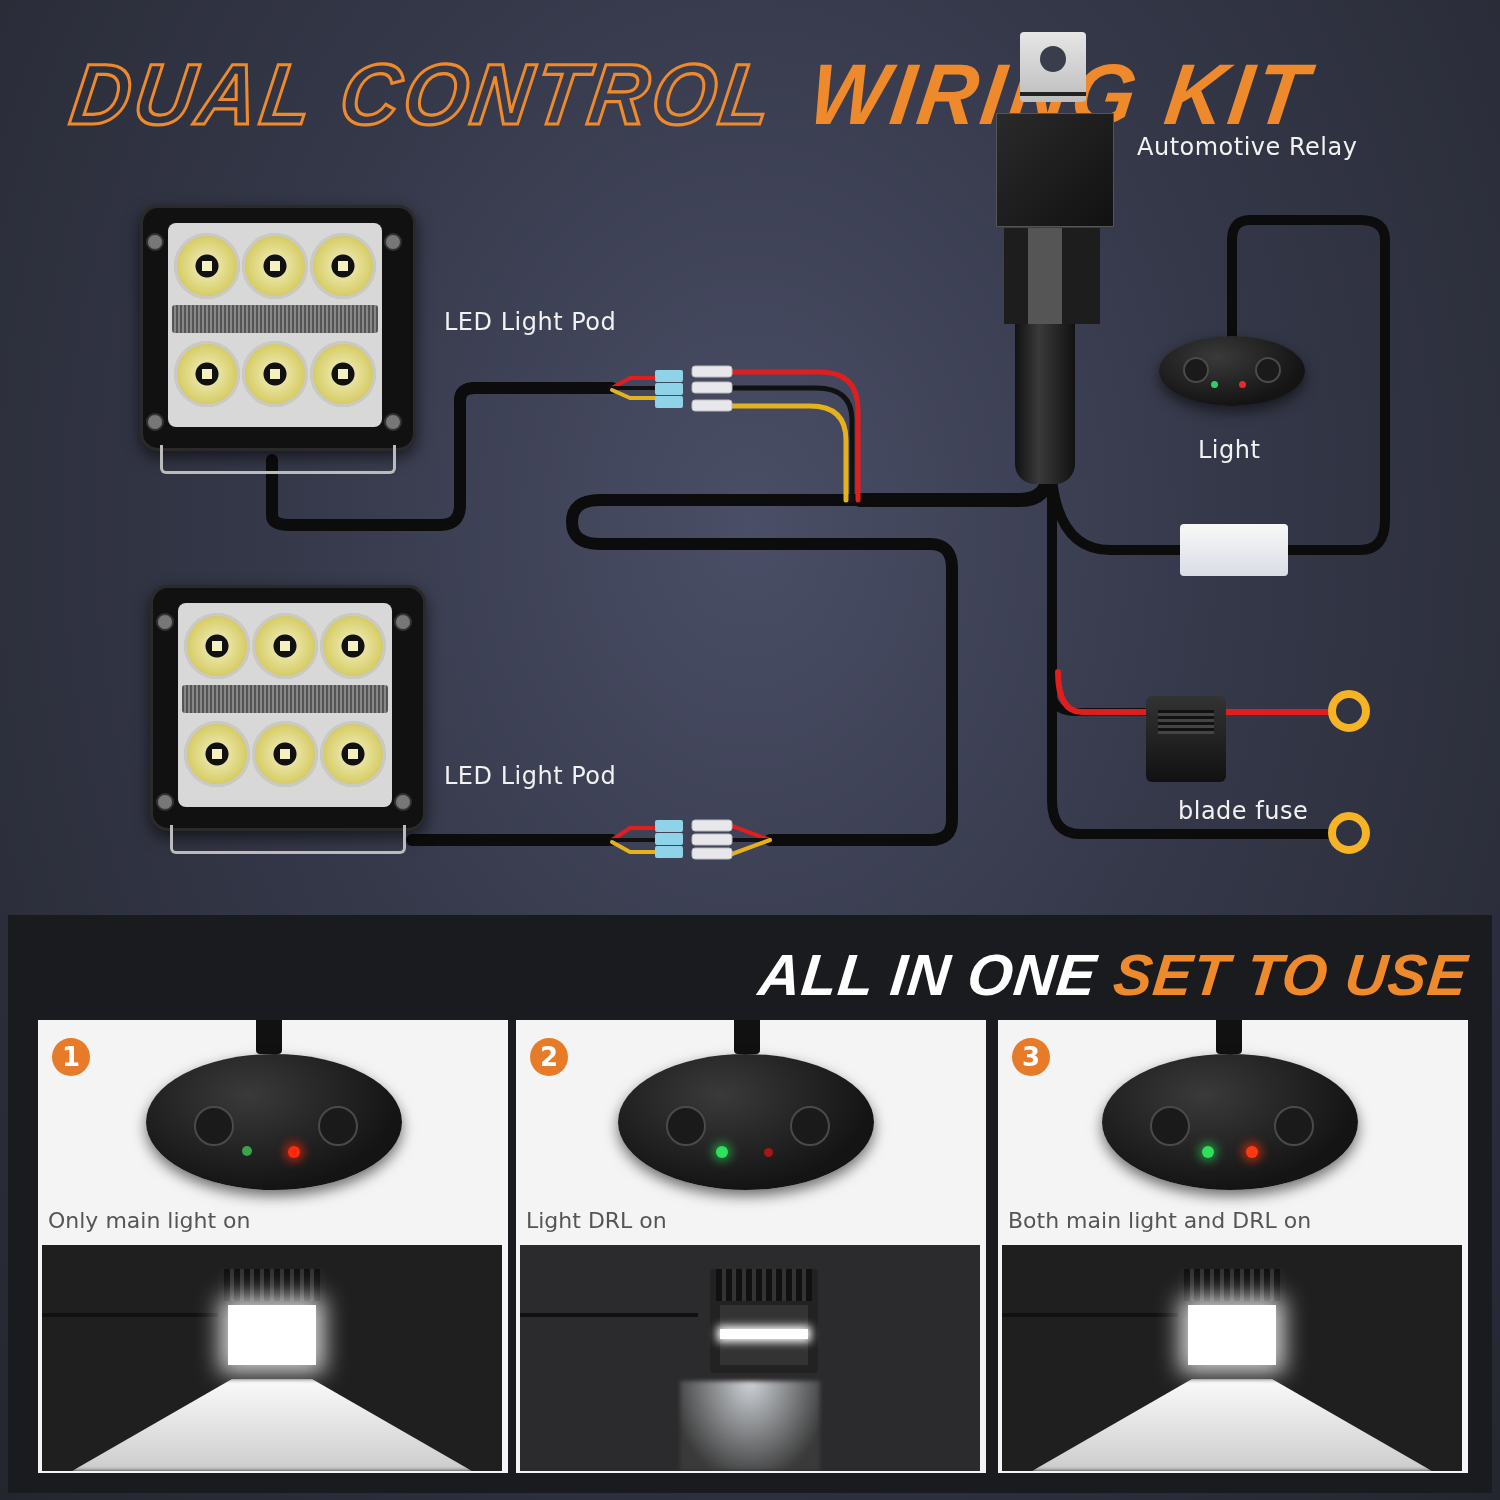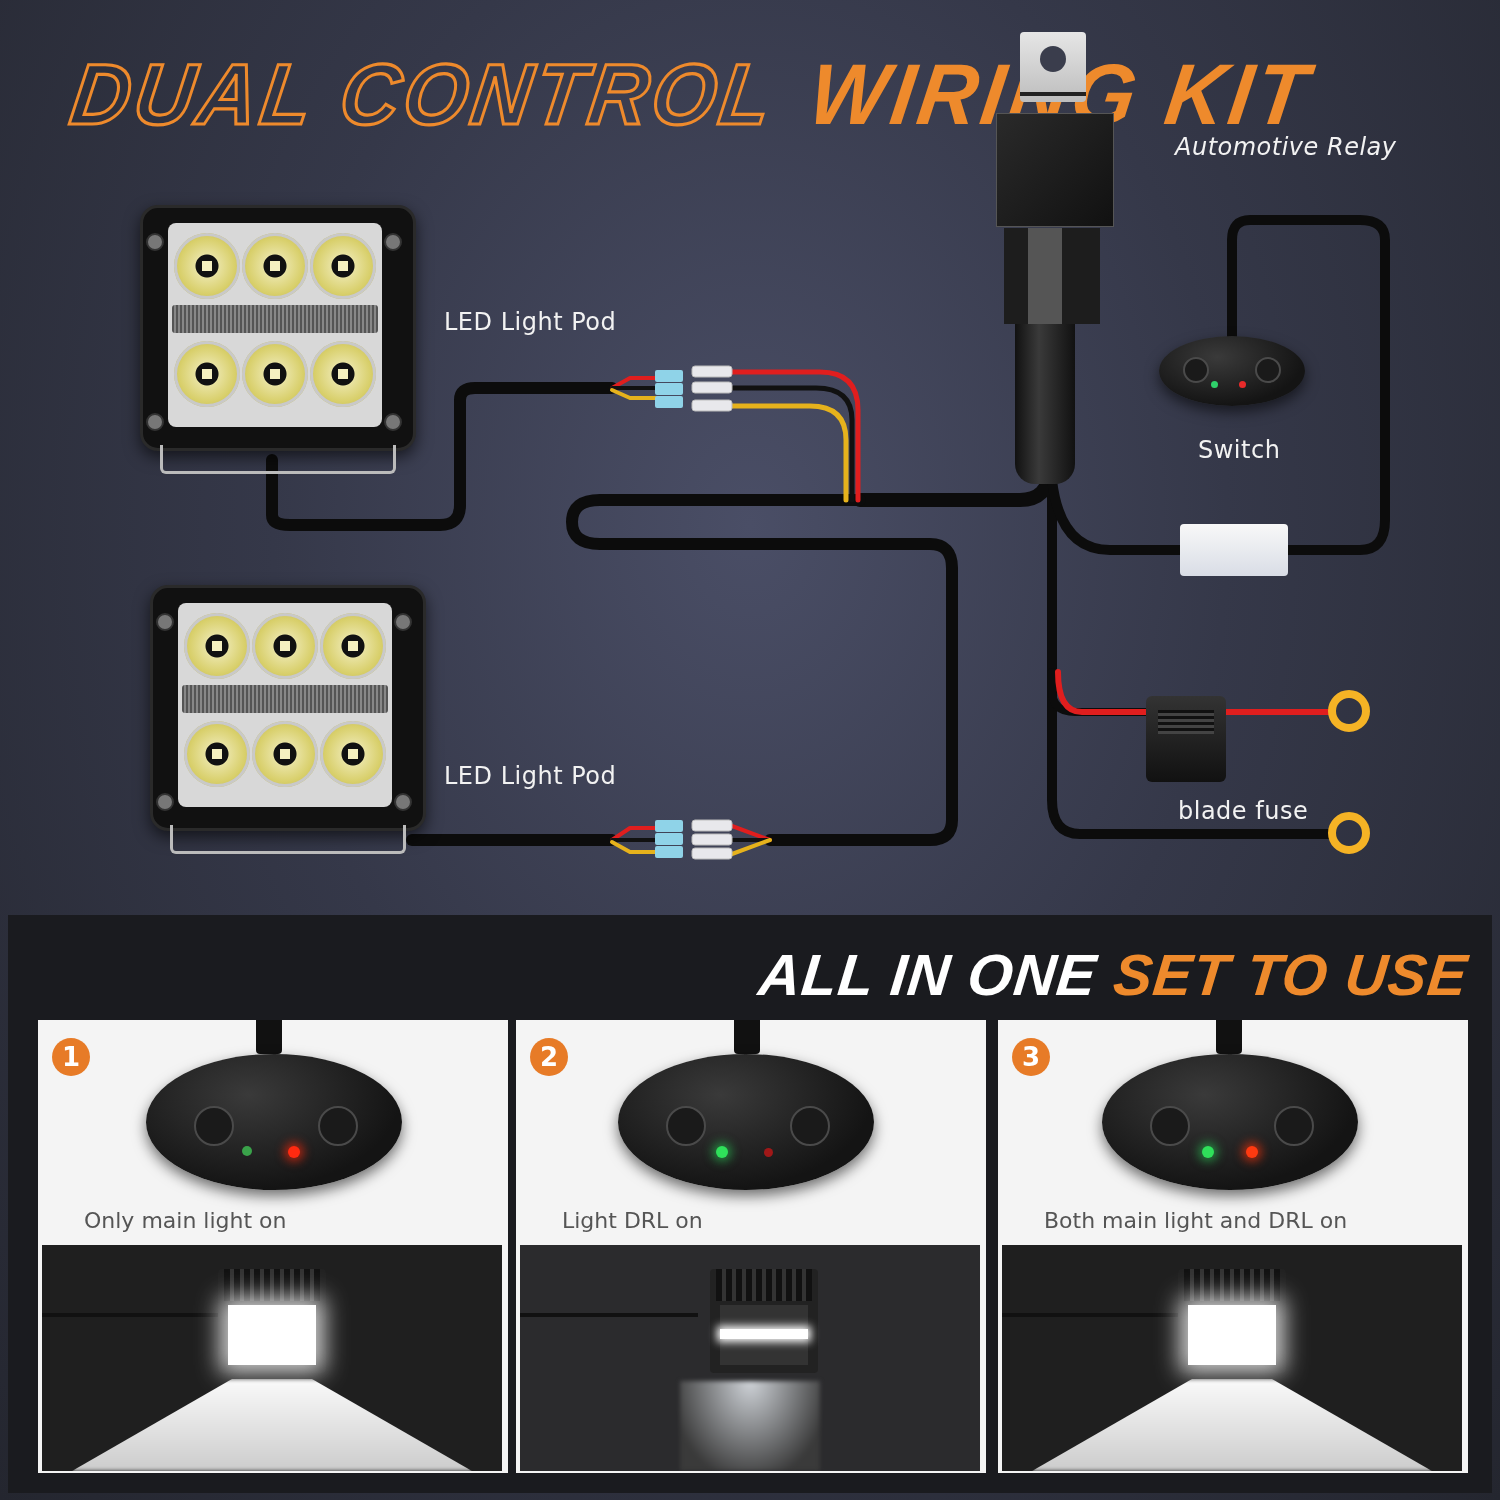--- a/index.html
+++ b/index.html
@@ -54,21 +54,21 @@
   
   .panel{left:8px;top:915px;width:1484px;height:578px;background:#1a1b1f;}
   .subtitle{right:32px;top:935px;font-family:"Liberation Sans",sans-serif;font-weight:900;font-style:italic;
     font-size:58px;letter-spacing:1px;transform:skewX(-6deg);white-space:nowrap;line-height:80px;}
   .subtitle .w{color:#fff;}
   .subtitle .o{color:#ee8a2c;}
   .card{top:1020px;width:470px;height:453px;background:#f4f4f4;}
   .card .num{position:absolute;left:14px;top:18px;width:38px;height:38px;border-radius:50%;background:#e77b27;
     color:#fff;font-size:26px;font-weight:bold;text-align:center;line-height:38px;}
   .card .cable{position:absolute;left:218px;top:0;width:26px;height:34px;background:#111;border-radius:0 0 4px 4px;}
-  .card .cap{font-family:"DejaVu Sans",sans-serif;font-size:22px;color:#555;position:absolute;left:10px;top:188px;white-space:nowrap;margin-left:36px;}
+  .card .cap{font-family:"DejaVu Sans",sans-serif;font-size:22px;color:#555;position:absolute;left:10px;top:188px;white-space:nowrap;}
   .card .photo{position:absolute;left:4px;top:225px;width:460px;height:226px;background:#1f1f1f;overflow:hidden;}
   .photo .beam{position:absolute;left:30px;bottom:0;width:400px;height:92px;
     background:linear-gradient(#fafafa,#ccc);clip-path:polygon(40% 0,60% 0,100% 100%,0 100%);filter:blur(2px);}
   .photo .beam.spot{left:160px;width:140px;height:90px;background:radial-gradient(ellipse at 50% 0,#cfd3d8,#3a3a3a 80%);clip-path:none;}
   .photo .lamp{position:absolute;left:176px;top:24px;width:108px;height:104px;background:#222;border-radius:4px;}
   .photo .lamp .glow{position:absolute;left:10px;top:36px;width:88px;height:60px;background:#fff;box-shadow:0 0 22px 8px rgba(255,255,255,.8);}
   .photo .lamp .fins{position:absolute;left:6px;top:0;width:96px;height:32px;background:repeating-linear-gradient(90deg,#111 0 6px,#333 6px 10px);}
   .photo .lamp .drlbar{position:absolute;left:10px;top:60px;width:88px;height:10px;background:#fff;box-shadow:0 0 8px 3px #fff;}
   .photo .lamp .dark{position:absolute;left:10px;top:36px;width:88px;height:60px;background:#333;}
   .photo .wire{position:absolute;left:0;top:68px;width:178px;height:4px;background:#111;}
@@ -165,29 +165,29 @@
 </div>
 <div class="abs lbl" style="left:444px;top:762px;">LED Light Pod</div>
 
 <div class="abs relay-tab">
     <div class="hole"></div>
     <div class="stripe"></div>
   </div>
 <div class="abs relay-box"></div>
 <div class="abs relay-neck"></div>
 <div class="abs relay-sheath"></div>
-<div class="abs lbl" style="left:1175px;top:133px;font-style:italic;">Automotive Relay</div>
+<div class="abs lbl" style="left:1137px;top:133px;">Automotive Relay</div>
 
 <div class="abs switch" style="left:1159px;top:336px;width:146px;height:70px;">
   <div class="btn" style="left:24px;top:21px;width:22px;height:22px;"></div>
   <div class="btn" style="left:96px;top:21px;width:22px;height:22px;"></div>
   <div class="led" style="left:52px;top:45px;width:7px;height:7px;background:#2fd06a;"></div>
   <div class="led" style="left:80px;top:45px;width:7px;height:7px;background:#e82a2a;"></div>
 </div>
-<div class="abs lbl" style="left:1198px;top:436px;">Switch</div>
+<div class="abs lbl" style="left:1198px;top:436px;">Light</div>
 
 <div class="abs plug"></div>
 
 <div class="abs fuse">
     <div class="grille"></div>
   </div>
 <div class="abs lbl" style="left:1178px;top:797px;">blade fuse</div>
 <div class="abs ring" style="left:1328px;top:690px;"></div>
 <div class="abs ring" style="left:1328px;top:812px;"></div>
 

